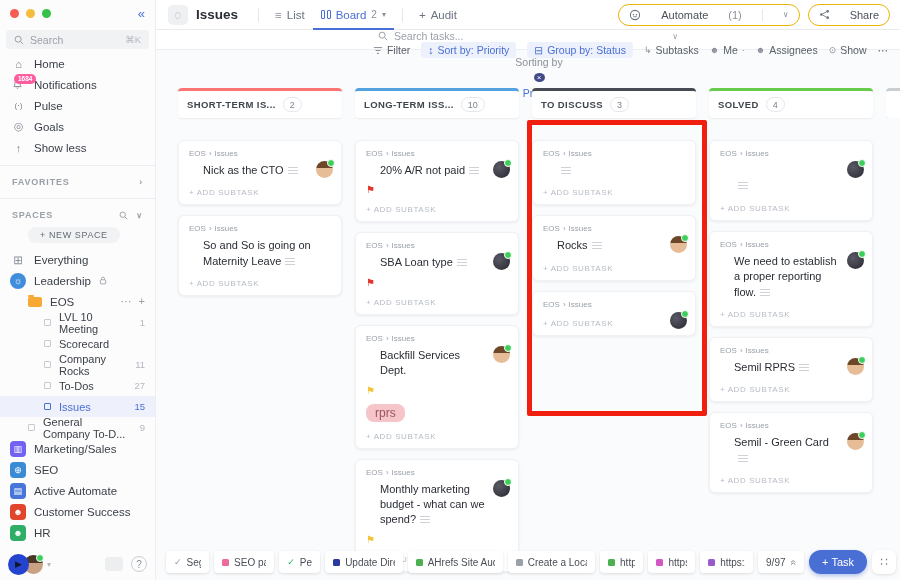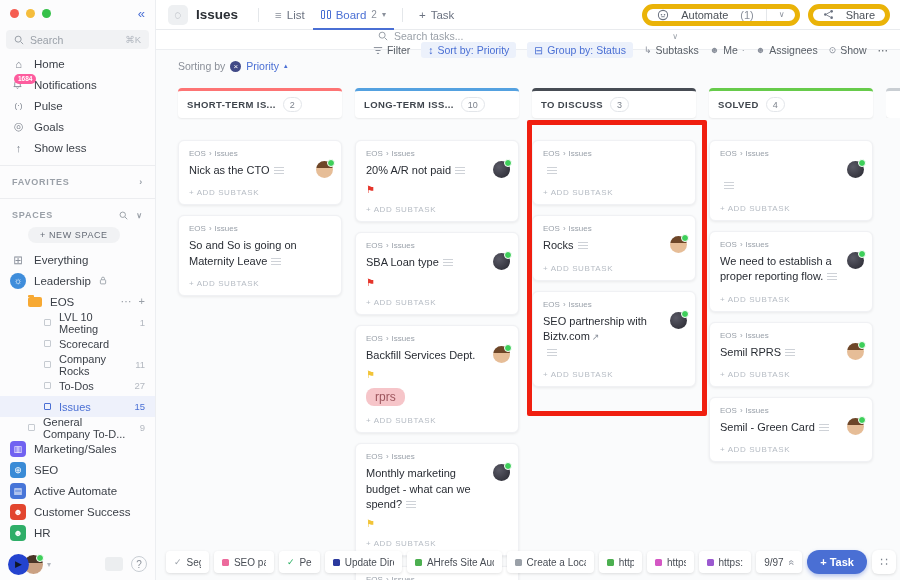--- a/index.html
+++ b/index.html
@@ -62,56 +62,56 @@
   .view-title { font-size:13.5px; font-weight:bold; color:#2a2e34; margin-right:12px; }
   .vdiv { width:1px; height:14px; background:#e4e7ea; margin:0 8px; }
   .tab { display:flex; align-items:center; gap:5px; height:30px; padding:0 8px;
     font-size:11.5px; color:#6b7280; }
   .tab.active { color:#4a6fd4; box-shadow:inset 0 -2px 0 #4a6fd4; }
   .tab .cnt { color:#8a909b; font-size:10px; }
   .tab .caret { color:#8a909b; font-size:8px; }
   .kanban-ico { display:inline-flex; gap:2px; }
   .kanban-ico i { width:4px; height:9px; border:1px solid #4a6fd4; border-radius:1px; }
   .topbar-right { margin-left:auto; display:flex; gap:8px; align-items:center; }
-  .pill { display:flex; align-items:center; gap:12px; height:22px; border:5px solid #eab308;
+  .pill { display:flex; align-items:center; gap:20px; height:22px; border:1px solid #eab308;
     border-radius:12px; padding:0 10px; font-size:11px; color:#4b5158; background:#fff; }
   .pill .vd { width:1px; height:12px; background:#e4e7ea; }
   .toolbar { display:flex; align-items:center; height:20px; background:#fff;
     border-bottom:1px solid #eceef1; padding:0 12px; font-size:10.5px; color:#5a6068;flex-direction:column; }
   .tasks-search { display:flex; align-items:center; gap:6px; width:300px; color:#9aa0a8; }
   .tasks-search .chev { margin-left:auto; font-size:8px; color:#9aa0a8; }
   .toolbar-right { margin-left:auto; display:flex; align-items:center; gap:11px; }
   .titem { display:flex; align-items:center; gap:4px; }
   .titem .g { color:#8a909b; font-size:9px; }
   .chip { background:#ecf1fb; color:#4a6fd4; border-radius:3px; padding:2px 7px;
     display:flex; gap:4px; align-items:center; }
   .chip .g { color:#4a6fd4; }
 
   
   .board { position:relative; height:530px; padding:6px 0 0 22px; overflow:hidden; }
   .sorting { display:flex; align-items:center; gap:5px; font-size:10.5px; color:#8a8f98;
-    height:20px; margin-bottom:12px; }
+    height:20px; margin-bottom:12px;flex-direction:column; }
   .sort-x { width:11px; height:11px; border-radius:50%; background:#414a87; color:#fff;
     font-size:8px; display:flex; align-items:center; justify-content:center; }
   .sorting .val { color:#4a6fd4; }
   .sorting .caret { color:#4a6fd4; font-size:7px; }
   .cols { display:flex; gap:13px; align-items:flex-start; }
   .column { width:164px; flex:none; }
   .column.sliver { width:14px; overflow:hidden; }
   .col-header { display:flex; align-items:center; gap:7px; height:30px; background:#fff;
     border-radius:4px; border-top:3px solid #ccc; box-shadow:0 1px 2px rgba(0,0,0,.07);
     padding:0 9px; }
   .col-title { font-size:9.5px; font-weight:bold; letter-spacing:.4px; color:#3f454d; white-space:nowrap; }
   .col-count { border:1px solid #e3e6ea; border-radius:9px; padding:0 6px; height:15px;
     line-height:14px; font-size:9px; color:#7d838d; }
   .cards { margin-top:22px; display:flex; flex-direction:column; gap:10px; }
   .card { position:relative; background:#fff; border-radius:6px; border:1px solid #f0f1f4;
     box-shadow:0 1px 3px rgba(0,0,0,.07); padding:8px 10px 7px; }
   .crumb { font-size:8px; color:#9aa1aa; display:flex; gap:3px; align-items:center; margin-bottom:5px; }
-  .ctitle { font-size:11px; color:#292d34; line-height:1.4; padding-right:20px; }
+  .ctitle { font-size:11px; color:#292d34; line-height:1.4; padding-right:20px;margin-left:14px; }
   .desc-ic { display:inline-block; width:10px; height:7px; margin-left:4px;
     background:repeating-linear-gradient(#c9cdd3 0 1px, transparent 1px 3px); opacity:.9; }
   .ext { color:#8a909b; font-size:9px; margin-left:2px; }
   .avatar { position:absolute; top:20px; right:8px; width:17px; height:17px; border-radius:50%; }
   .avatar.tan { background:linear-gradient(180deg,#6e4628 0%,#6e4628 40%,#e6bd97 40%); }
   .avatar.dark { background:radial-gradient(circle at 35% 35%, #5a5a66, #26262e); }
   .avatar::after { content:""; position:absolute; right:-2px; top:-2px; width:6px; height:6px;
     border-radius:50%; background:#3ecf5a; border:1px solid #fff; }
   .flag { font-size:10px; margin-top:7px; line-height:1; }
   .tag { display:inline-block; margin-top:8px; font-size:12px; padding:2px 9px; border-radius:8px; }
@@ -125,21 +125,21 @@
   .tray-chip { display:flex; align-items:center; gap:5px; height:22px; background:#fff;
     border-radius:4px; box-shadow:0 1px 3px rgba(0,0,0,.12); padding:0 8px; font-size:10px;
     color:#494e56; min-width:0; overflow:hidden; }
   .tray-chip .lbl { white-space:nowrap; overflow:hidden; min-width:0; }
   .tray-chip .ic { flex:none; font-size:9px; line-height:1; }
   .tray-chip .sq { flex:none; width:7px; height:7px; border-radius:1.5px; }
   .counter-chip { flex:none; display:flex; align-items:center; gap:5px; height:22px; background:#fff;
     border-radius:4px; box-shadow:0 1px 3px rgba(0,0,0,.12); padding:0 8px; font-size:10px; color:#494e56; }
   .counter-chip .up { display:inline-block; transform:rotate(90deg); color:#8a909b; font-size:10px; }
   .task-btn { flex:none; display:flex; align-items:center; height:24px; border-radius:13px;
-    padding:10px 13px; color:#fff; font-size:11px; font-weight:bold; box-shadow:0 2px 4px rgba(74,111,212,.4);text-align:right; }
+    padding:10px 13px; color:#fff; font-size:11px; font-weight:normal; box-shadow:0 2px 4px rgba(74,111,212,.4);text-align:right; }
   .grid-btn { flex:none; width:24px; height:24px; background:#fff; border-radius:6px;
     box-shadow:0 1px 3px rgba(0,0,0,.12); display:flex; align-items:center; justify-content:center;
     color:#7b828c; font-size:12px; }
   svg { display:block; }
 </style>
 </head>
 <body>
 
 <div class="window">
 
@@ -304,21 +304,21 @@
             <i></i>
             <i></i>
           </span>
         <span>Board</span>
         <span class="cnt">2</span>
         <span class="caret">▾</span>
       </span>
       <span class="vdiv"></span>
       <span class="tab">
         <span>+</span>
-        <span>Task</span>
+        <span>Audit</span>
       </span>
       <span class="topbar-right">
         <span class="pill">
           <svg width="12" height="12" viewBox="0 0 14 14">
               <circle cx="7" cy="7" r="5.4" fill="none" stroke="#6b7280" stroke-width="1.2"></circle>
               <circle cx="5.2" cy="6.6" r=".9" fill="#6b7280"></circle>
               <circle cx="8.8" cy="6.6" r=".9" fill="#6b7280"></circle>
               <path d="M5 9h4" stroke="#6b7280" stroke-width="1"></path>
             </svg>
           <span>Automate</span>
@@ -507,21 +507,20 @@
               <div class="ctitle"><span>Rocks</span><span class="desc-ic"></span></div>
               <span class="avatar tan"></span>
               <div class="addsub">+ ADD SUBTASK</div>
             </div>
             <div class="card">
               <div class="crumb">
                   <span>EOS</span>
                   <span>›</span>
                   <span>Issues</span>
                 </div>
-              <div class="ctitle"><span>SEO partnership with Biztv.com</span><span class="ext">↗</span><br><span class="desc-ic"></span></div>
               <span class="avatar dark"></span>
               <div class="addsub">+ ADD SUBTASK</div>
             </div>
           </div>
         </div>
 
         <div class="column">
           <div class="col-header" style="border-top-color: rgb(103, 203, 75); text-align: right;">
             <span class="col-title">SOLVED</span>
             <span class="col-count">4</span>

